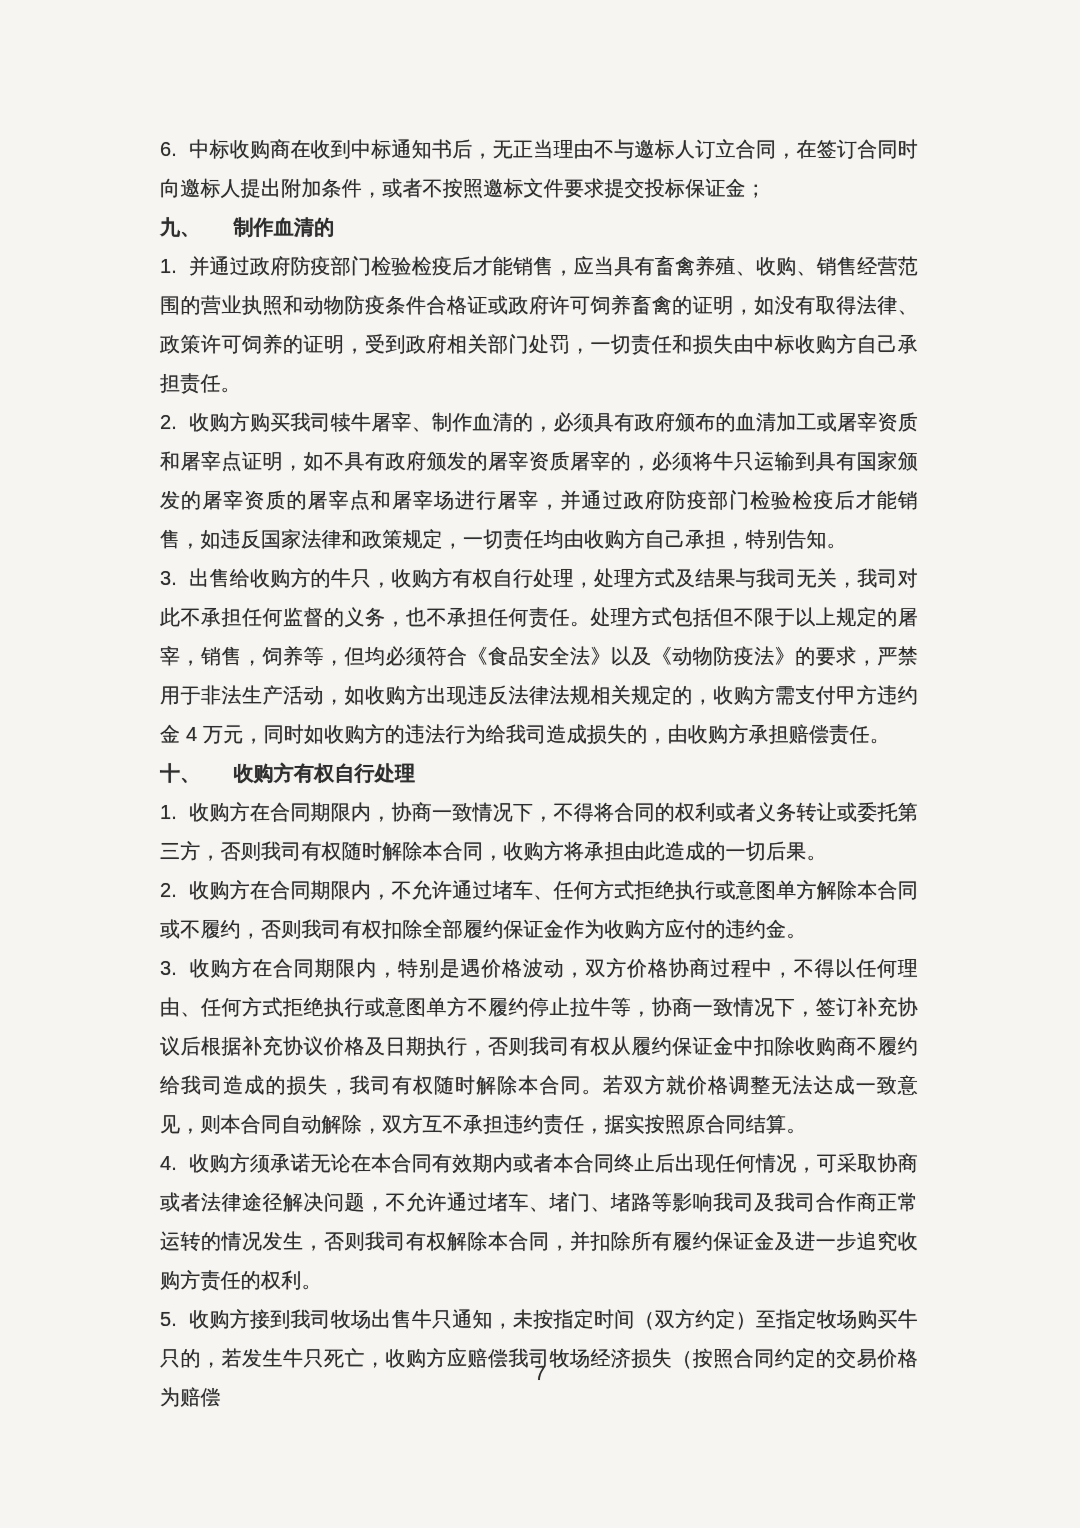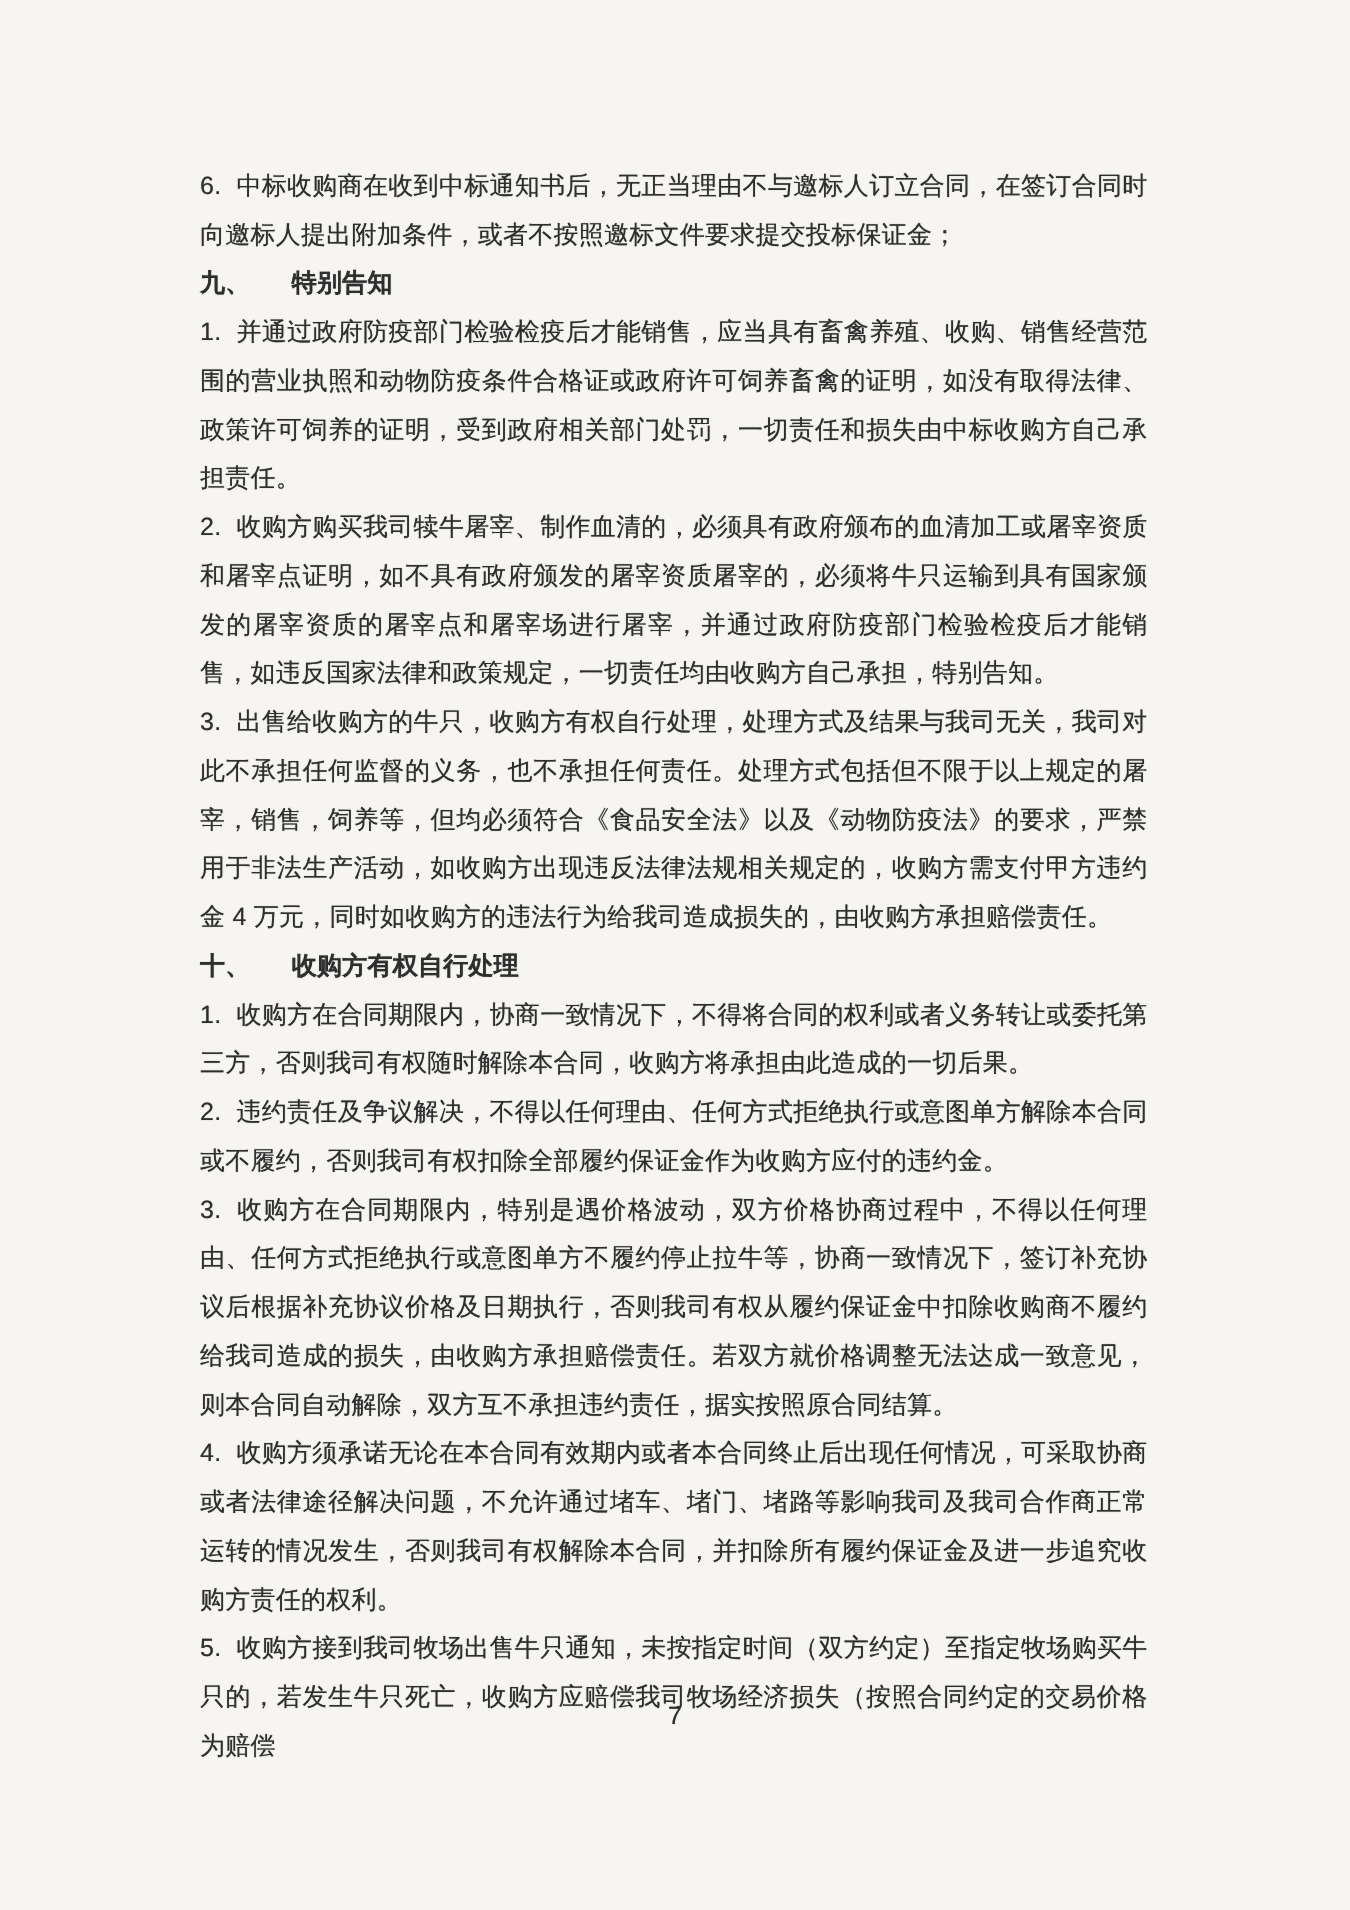--- a/index.html
+++ b/index.html
@@ -51,25 +51,25 @@
     line-height: 30px;
     text-shadow: 0 0 0.7px rgba(45,45,45,0.65);
   }
 </style>
 </head>
 <body style="background: rgb(246, 245, 242); color: rgb(46, 46, 46);">
 
 <div class="page">
   <div class="content" id="content">
       <p class="para item"><span class="num">6.</span><span class="txt">中标收购商在收到中标通知书后，无正当理由不与邀标人订立合同，在签订合同时向邀标人提出附加条件，或者不按照邀标文件要求提交投标保证金；</span></p>
-      <p class="para heading"><span class="num">九、</span><span class="txt">特别告知</span></p>
+      <p class="para heading"><span class="num">九、</span><span class="txt">制作血清的</span></p>
       <p class="para item"><span class="num">1.</span><span class="txt">并通过政府防疫部门检验检疫后才能销售，应当具有畜禽养殖、收购、销售经营范围的营业执照和动物防疫条件合格证或政府许可饲养畜禽的证明，如没有取得法律、政策许可饲养的证明，受到政府相关部门处罚，一切责任和损失由中标收购方自己承担责任。</span></p>
       <p class="para item"><span class="num">2.</span><span class="txt">收购方购买我司犊牛屠宰、制作血清的，必须具有政府颁布的血清加工或屠宰资质和屠宰点证明，如不具有政府颁发的屠宰资质屠宰的，必须将牛只运输到具有国家颁发的屠宰资质的屠宰点和屠宰场进行屠宰，并通过政府防疫部门检验检疫后才能销售，如违反国家法律和政策规定，一切责任均由收购方自己承担，特别告知。</span></p>
       <p class="para item"><span class="num">3.</span><span class="txt">出售给收购方的牛只，收购方有权自行处理，处理方式及结果与我司无关，我司对此不承担任何监督的义务，也不承担任何责任。处理方式包括但不限于以上规定的屠宰，销售，饲养等，但均必须符合《食品安全法》以及《动物防疫法》的要求，严禁用于非法生产活动，如收购方出现违反法律法规相关规定的，收购方需支付甲方违约金 4 万元，同时如收购方的违法行为给我司造成损失的，由收购方承担赔偿责任。</span></p>
       <p class="para heading"><span class="num">十、</span><span class="txt">收购方有权自行处理</span></p>
       <p class="para item"><span class="num">1.</span><span class="txt">收购方在合同期限内，协商一致情况下，不得将合同的权利或者义务转让或委托第三方，否则我司有权随时解除本合同，收购方将承担由此造成的一切后果。</span></p>
-      <p class="para item"><span class="num">2.</span><span class="txt">违约责任及争议解决，不得以任何理由、任何方式拒绝执行或意图单方解除本合同或不履约，否则我司有权扣除全部履约保证金作为收购方应付的违约金。</span></p>
-      <p class="para item"><span class="num">3.</span><span class="txt">收购方在合同期限内，特别是遇价格波动，双方价格协商过程中，不得以任何理由、任何方式拒绝执行或意图单方不履约停止拉牛等，协商一致情况下，签订补充协议后根据补充协议价格及日期执行，否则我司有权从履约保证金中扣除收购商不履约给我司造成的损失，由收购方承担赔偿责任。若双方就价格调整无法达成一致意见，则本合同自动解除，双方互不承担违约责任，据实按照原合同结算。</span></p>
+      <p class="para item"><span class="num">2.</span><span class="txt">收购方在合同期限内，不允许通过堵车、任何方式拒绝执行或意图单方解除本合同或不履约，否则我司有权扣除全部履约保证金作为收购方应付的违约金。</span></p>
+      <p class="para item"><span class="num">3.</span><span class="txt">收购方在合同期限内，特别是遇价格波动，双方价格协商过程中，不得以任何理由、任何方式拒绝执行或意图单方不履约停止拉牛等，协商一致情况下，签订补充协议后根据补充协议价格及日期执行，否则我司有权从履约保证金中扣除收购商不履约给我司造成的损失，我司有权随时解除本合同。若双方就价格调整无法达成一致意见，则本合同自动解除，双方互不承担违约责任，据实按照原合同结算。</span></p>
       <p class="para item"><span class="num">4.</span><span class="txt">收购方须承诺无论在本合同有效期内或者本合同终止后出现任何情况，可采取协商或者法律途径解决问题，不允许通过堵车、堵门、堵路等影响我司及我司合作商正常运转的情况发生，否则我司有权解除本合同，并扣除所有履约保证金及进一步追究收购方责任的权利。</span></p>
       <p class="para item"><span class="num">5.</span><span class="txt">收购方接到我司牧场出售牛只通知，未按指定时间（双方约定）至指定牧场购买牛只的，若发生牛只死亡，收购方应赔偿我司牧场经济损失（按照合同约定的交易价格为赔偿</span></p>
     </div>
   <div class="page-number">7</div>
 </div>
 
 </body></html>

